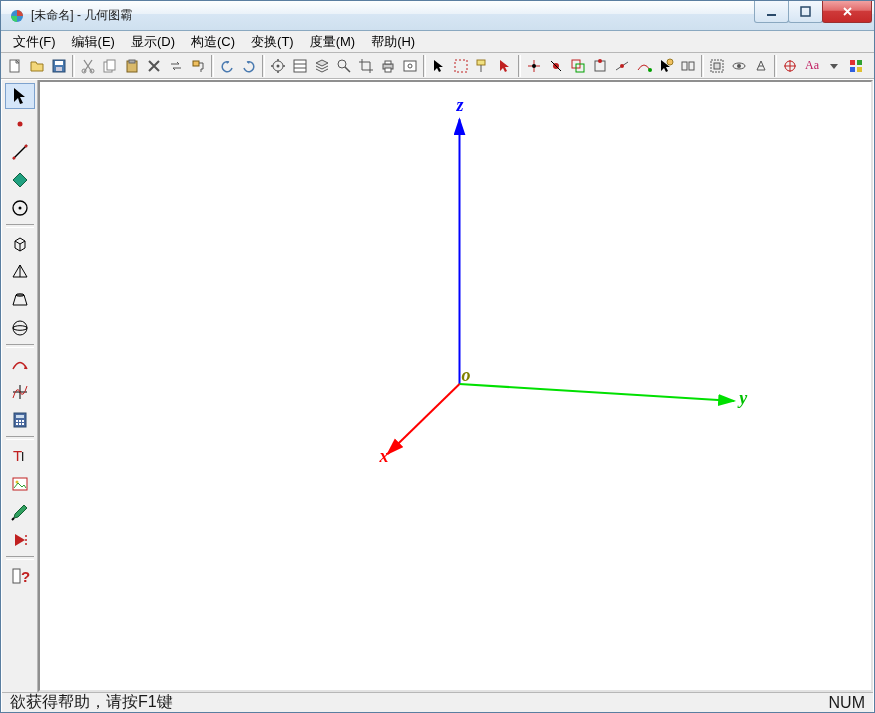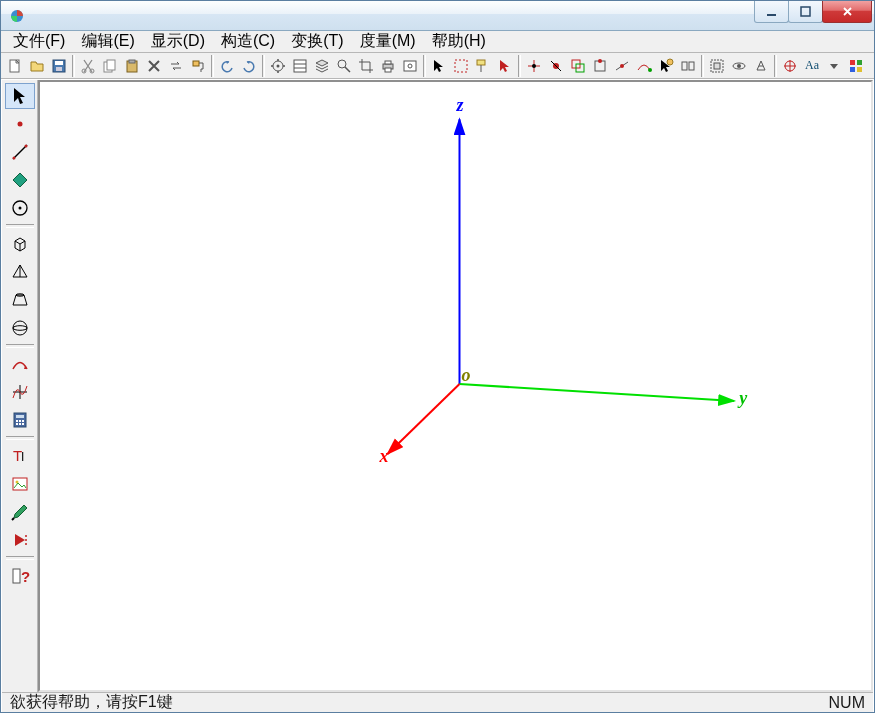--- a/index.html
+++ b/index.html
@@ -6,52 +6,53 @@
   body { margin:0; padding:0; background:#fff; }
   .outer-frame { width:875px; height:713px; border:1px solid #5a7ea0; position:relative; background:#fff; }
   .title-bar { height:30px; background:linear-gradient(to bottom,#fdfefe 0%,#eaf2f9 45%,#d7e6f4 46%,#cfe0ef 100%); display:flex; align-items:center; border-bottom:1px solid #8aa8c0; position:relative; }
   .title-bar .app-icon { width:16px; height:16px; margin:0 6px 0 8px; position:relative; }
   .title-bar .app-icon svg{width:16px;height:16px;}
   .title-text { font-size:12px; color:#1a1a1a; flex:1; }
   .win-btns { display:flex; height:22px; margin-right:2px; position:absolute; right:0; top:0;}
   .win-btn { width:35px; height:22px; display:flex; align-items:center; justify-content:center; border:1px solid #8aa8c0; border-top:none; background:linear-gradient(to bottom,#f3f8fd 0%,#d7e6f4 100%); border-radius:0 0 3px 3px; margin-left:-1px;}
   .win-btn svg{width:13px;height:13px;}
   .win-close { width:50px; background:linear-gradient(to bottom,#f1a1a1 0%,#e26c6c 45%,#cf3a3a 46%,#c62929 100%); border-color:#9a3030;}
-  .menu-bar { height:22px; border-bottom:1px solid #b7b7b7; background:#f0f0f0; display:flex; align-items:center; font-size:16px; padding-left:4px; color:#000;}
+  .menu-bar { height:22px; border-bottom:1px solid #b7b7b7; background:#f0f0f0; display:flex; align-items:center; font-size:13px; padding-left:4px; color:#000;}
   .menu-item { padding:2px 8px; cursor:default;}
   .toolbar-row { height:26px; border-bottom:1px solid #b7b7b7; background:#f0f0f0; display:flex; align-items:center; padding:0 3px;}
   .tb-btn { width:22px; height:22px; display:flex; align-items:center; justify-content:center; margin:0 0px; border:1px solid transparent; }
   .tb-btn svg{width:16px;height:16px;}
   .tb-sep { width:3px; height:22px; margin:0 2px; border-left:1px solid #a0a0a0; border-right:1px solid #fff;}
   .work-area { position:absolute; top:79px; left:1px; right:1px; bottom:20px; display:flex;}
   .side-toolbox { width:36px; background:#f0f0f0; border-right:1px solid #b7b7b7; display:flex; flex-direction:column; align-items:center; padding-top:2px;}
   .tool-btn { width:30px; height:26px; display:flex; align-items:center; justify-content:center; margin:1px 0; border:1px solid transparent; position:relative;}
   .tool-btn.sel { border:1px solid #7da2ce; background:#d5e6f9;}
   .tool-btn svg{width:20px;height:20px;}
   .tool-sep { width:28px; height:4px; border-top:1px solid #a0a0a0; border-bottom:1px solid #fff; margin:2px 0;}
   .canvas-wrap { flex:1; position:relative; background:#fff; border:2px inset #e3e3e3; margin:0px; overflow:hidden;}
   .canvas-wrap svg { position:absolute; left:0; top:0; width:100%; height:100%;}
   .axis-label { font-family: "Times New Roman", serif; font-style:italic; font-weight:bold; font-size:18px;}
   .status-bar { position:absolute; left:1px; right:1px; bottom:0; height:20px; background:#f0f0f0; border-top:1px solid #b7b7b7; display:flex; align-items:center; font-size:16px; color:#1a1a1a; padding:0 8px;}
   .status-bar .spacer{flex:1;}
-  .aa-label{font-size:12px;color:#0c4a6e;font-family:"Times New Roman",serif;}
+  .aa-label{font-size:12px;color:#be185d;font-family:"Times New Roman",serif;}
 </style>
 </head>
 <body>
 
 <div class="outer-frame">
 
   <div class="title-bar">
     <div class="app-icon">
       <svg viewBox="0 0 16 16">
           <circle cx="8" cy="8" r="6" fill="#3a8dd0"></circle>
           <path d="M8 2 A6 6 0 0 1 14 8 L8 8Z" fill="#d04a3a"></path>
           <path d="M8 8 L2 8 A6 6 0 0 0 8 14 Z" fill="#3ad06a"></path>
         </svg>
     </div>
+    <div class="title-text">[未命名] - 几何图霸</div>
     <div class="win-btns">
       <div class="win-btn">
           <svg viewBox="0 0 13 13">
             <rect x="2" y="9" width="9" height="2" fill="#2a4a6a"></rect>
           </svg>
         </div>
       <div class="win-btn">
           <svg viewBox="0 0 13 13">
             <rect x="2" y="2" width="9" height="9" fill="none" stroke="#2a4a6a" stroke-width="1.5"></rect>
           </svg>

